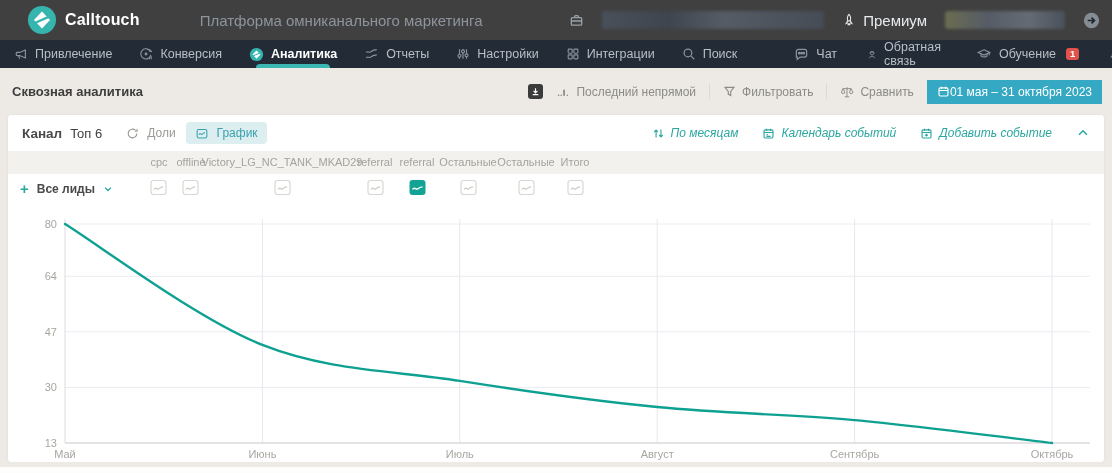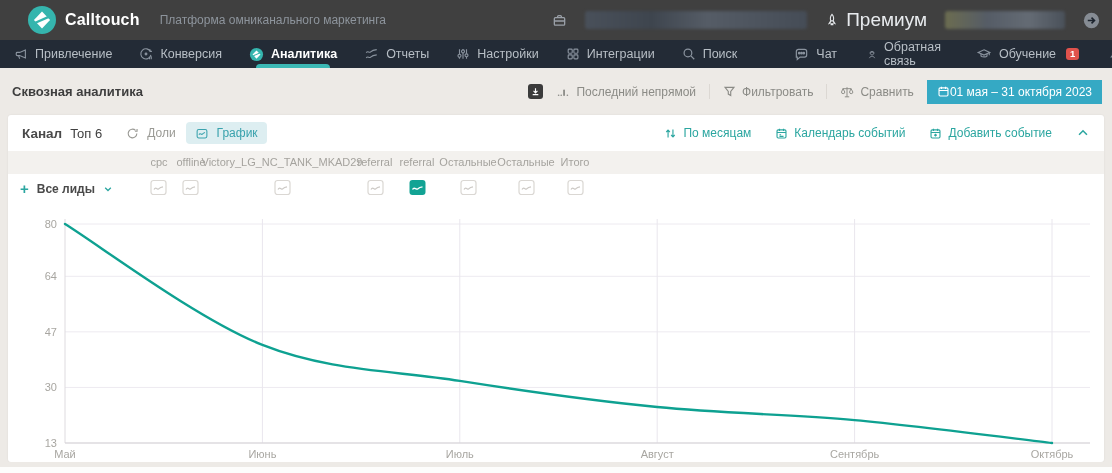--- a/index.html
+++ b/index.html
@@ -2,25 +2,25 @@
 <html><head>
 <meta charset="utf-8">
 <style>
   * { margin:0; padding:0; box-sizing:border-box; }
   html,body { width:1112px; height:473px; overflow:hidden; background:#edeae6;
     font-family:"Liberation Sans","DejaVu Sans",sans-serif; }
   
   .topbar { position:absolute; left:0; top:0; width:1112px; height:40px; background:#404040;
     display:flex; align-items:center; padding:0 12px 0 28px; color:#cfd4d9; }
   .brand-name { color:#fff; font-weight:bold; font-size:16px; letter-spacing:.2px; margin-left:9px; }
-  .tagline { color:#8d949c; font-size:12px; margin-left:20px; }
+  .tagline { color:#8d949c; font-size:15px; margin-left:60px; }
   .topbar-right { margin-left:auto; display:flex; align-items:center; gap:18px; }
   .redacted { height:18px; border-radius:3px; filter:blur(1.5px);
     background:linear-gradient(90deg,#49505a 0%,#3e454e 30%,#555c66 55%,#454c56 100%); }
-  .premium { display:flex; align-items:center; gap:7px; color:#e8ebee; font-size:19px; }
+  .premium { display:flex; align-items:center; gap:7px; color:#e8ebee; font-size:15px; }
   
   .navbar { position:absolute; left:0; top:40px; width:1112px; height:28px; background:#232b36;
     display:flex; align-items:center; padding:0 10px 0 14px; }
   .nav-item { display:flex; align-items:center; gap:7px; color:#b8bfc6; font-size:12.5px;
     margin-right:27px; position:relative; height:28px; cursor:pointer; }
   .nav-item.active { color:#fff; font-weight:bold; }
   .nav-item.active .underline { position:absolute; left:50%; transform:translateX(-50%);
     bottom:0; width:74px; height:4px; background:#3bb8b4; border-radius:4px 4px 0 0; }
   .nav-right { margin-left:auto; display:flex; align-items:center; }
   .nav-right .nav-item { margin-right:0; margin-left:30px; }
@@ -41,21 +41,21 @@
   
   .card { position:absolute; left:8px; top:115px; width:1096px; height:347px; background:#fff;
     border-radius:3px; box-shadow:0 0 2px rgba(0,0,0,.08); }
   .panel-head { display:flex; align-items:center; height:36px; padding:0 14px; }
   .dim-label { font-size:13.5px; font-weight:bold; color:#4a4a4a; cursor:pointer; }
   .top-label { font-size:13px; color:#404040; margin-left:8px; }
   .view-btn { display:flex; align-items:flex-end; gap:8px; font-size:12px; color:#9a9a95;
     margin-left:24px; cursor:pointer; background:none; border:none; font-family:inherit; }
   .view-btn.active { background:#ddeef1; color:#39a2ad; border-radius:4px; padding:4px 9px; margin-left:10px; }
   .panel-head-right { margin-left:auto; display:flex; align-items:center; gap:24px; }
-  .teal-link { display:flex; align-items:center; gap:6px; color:#2ba6a0; font-size:12px; cursor:pointer; }
+  .teal-link { display:flex; align-items:center; gap:6px; color:#2ba6a0; font-size:12px; cursor:pointer;font-style:italic; }
   .col-band { position:absolute; left:0; top:36px; width:1096px; height:23px; background:#f3f1ee; }
   .col-label { position:absolute; top:5px; transform:translateX(-50%); font-size:11px; color:#a5a39e;
     white-space:nowrap; }
   .toggle-row { position:absolute; left:0; top:59px; width:1096px; height:31px; }
   .metric-sel { position:absolute; left:12px; top:7px; display:flex; align-items:center; gap:8px; }
   .plus { color:#2ba6a0; font-size:15px; font-weight:bold; cursor:pointer; line-height:1; }
   .metric-label { font-size:12px; font-weight:bold; color:#4a4a4a; cursor:pointer; }
   .wave-ic { position:absolute; top:5px; width:17px; height:17px; cursor:pointer; }
   .chart-wrap { position:absolute; left:0; top:90px; width:1096px; height:257px; }
   .footer-gray { position:absolute; left:0; top:462px; width:1112px; height:6px; background:#edeae6; }

